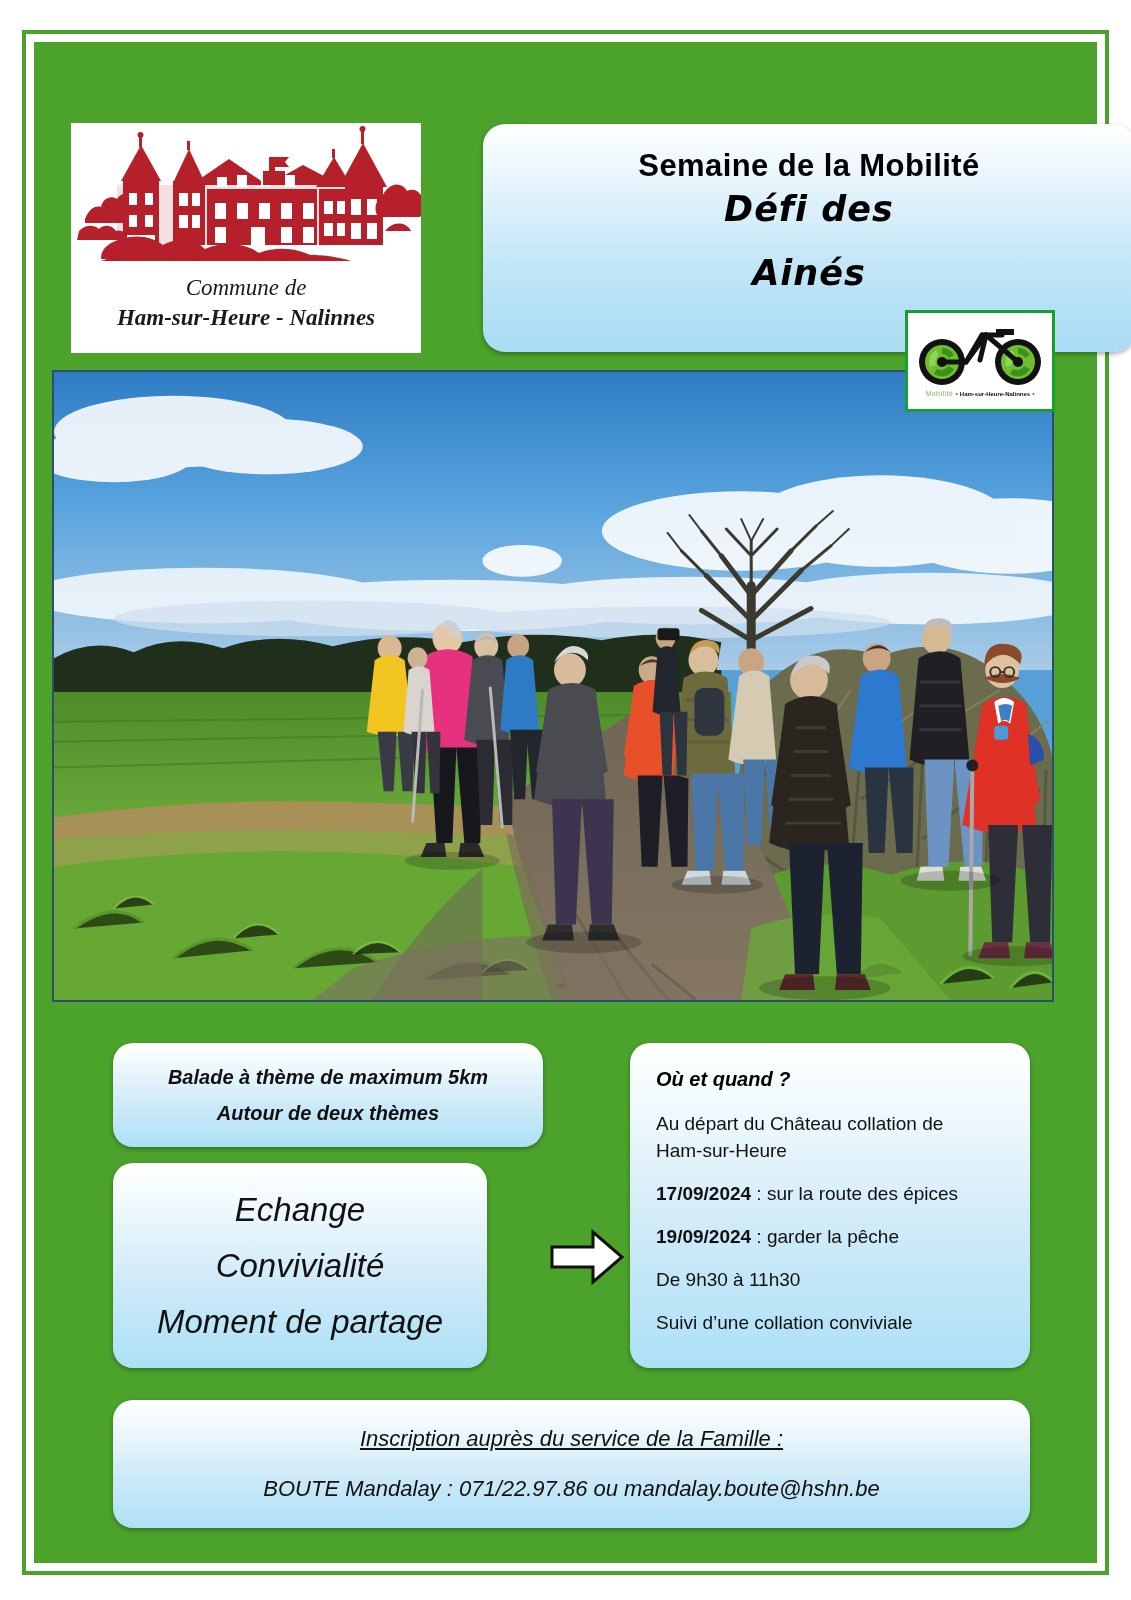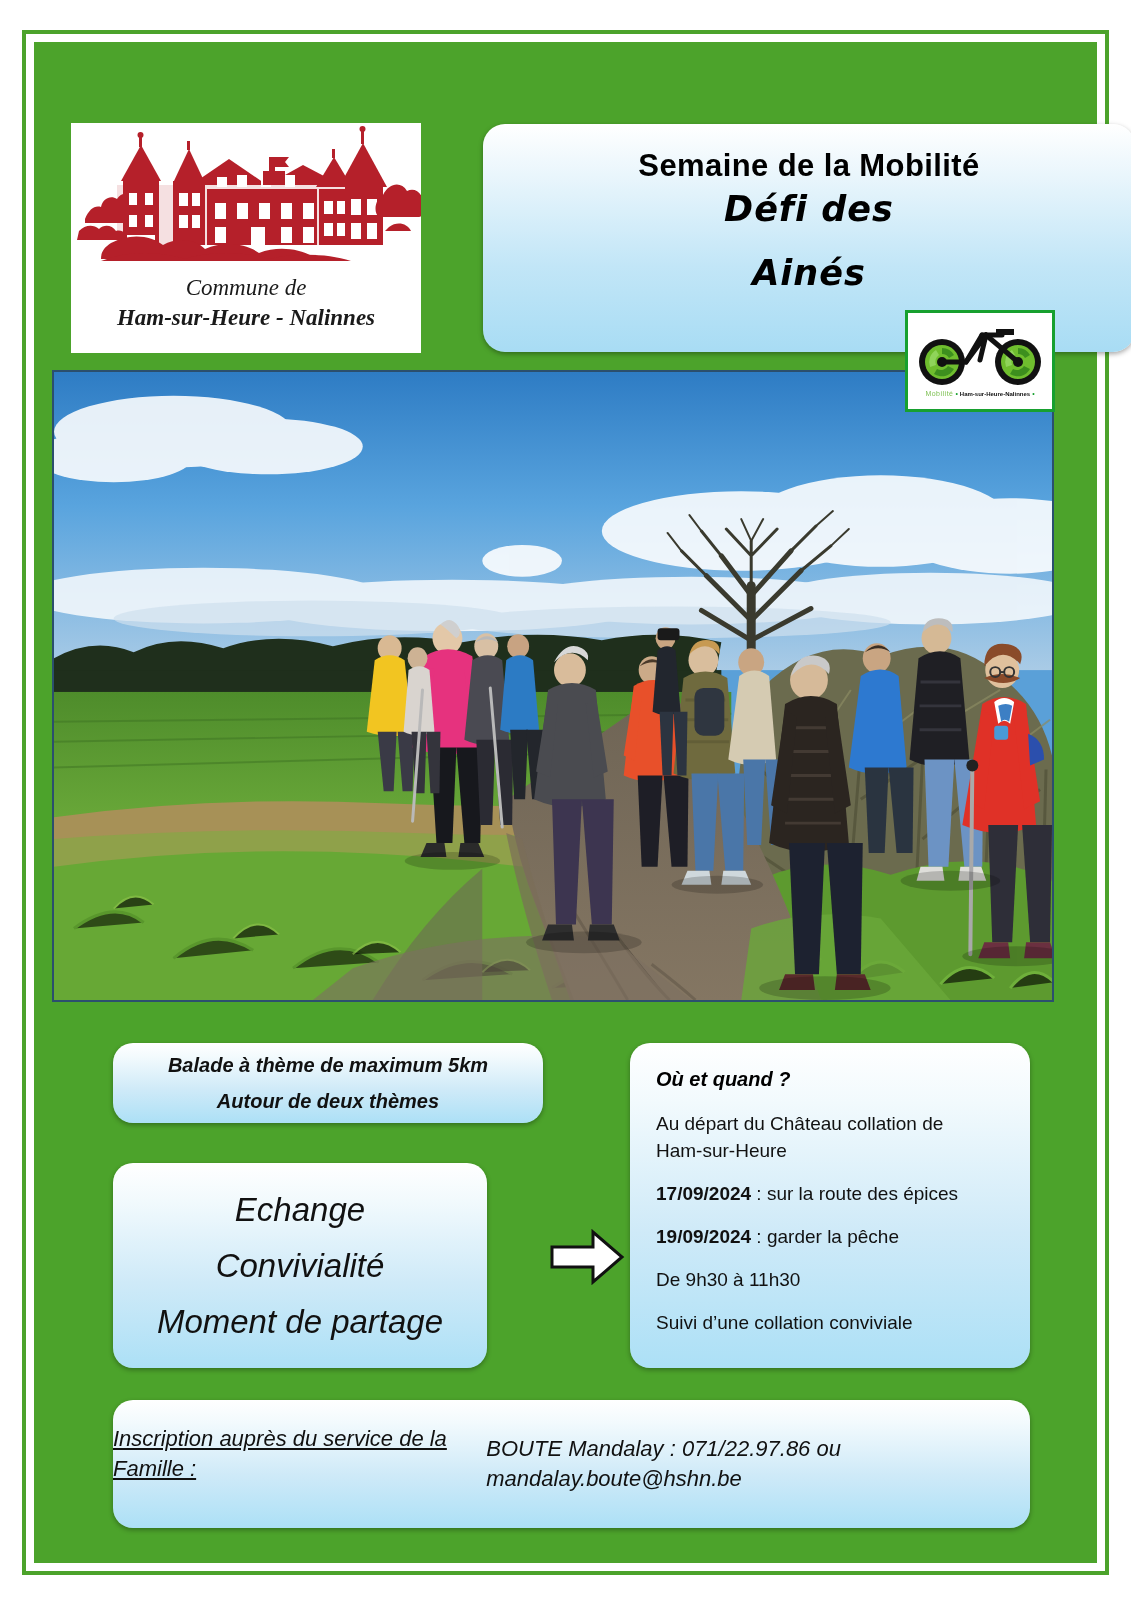--- a/index.html
+++ b/index.html
@@ -125,21 +125,21 @@
   
   .card {
     position: absolute;
     border-radius: 20px;
     background: linear-gradient(to bottom, #ffffff 0%, #f2fafd 18%, #cfeaf8 58%, #ace0f6 100%);
     box-shadow: 0 2px 5px rgba(0,0,0,0.32);
     overflow: hidden;
   }
   .card-theme {
     left: 113px; top: 1043px;
-    width: 430px; height: 80px;
+    width: 430px; height: 104px;
     display: flex; flex-direction: column;
     align-items: center; justify-content: center;
   }
   .card-theme .line {
     font-style: italic;
     font-weight: 700;
     font-size: 20px;
     color: #111;
     line-height: 26px;
     margin: 5px 0;
@@ -175,21 +175,21 @@
     font-size: 19px;
     color: #111;
     line-height: 27px;
     margin-bottom: 16px;
   }
   .when-line b { font-weight: 700; }
 
   .card-contact {
     left: 113px; top: 1400px;
     width: 917px; height: 128px;
-    display:flex; 
+    display:flex; flex-direction:column;
     align-items:center; justify-content:center;
   }
   .contact-title {
     font-style: italic;
     font-size: 22px;
     color: #111;
     text-decoration: underline;
     line-height: 30px;
     margin-bottom: 20px;
   }

